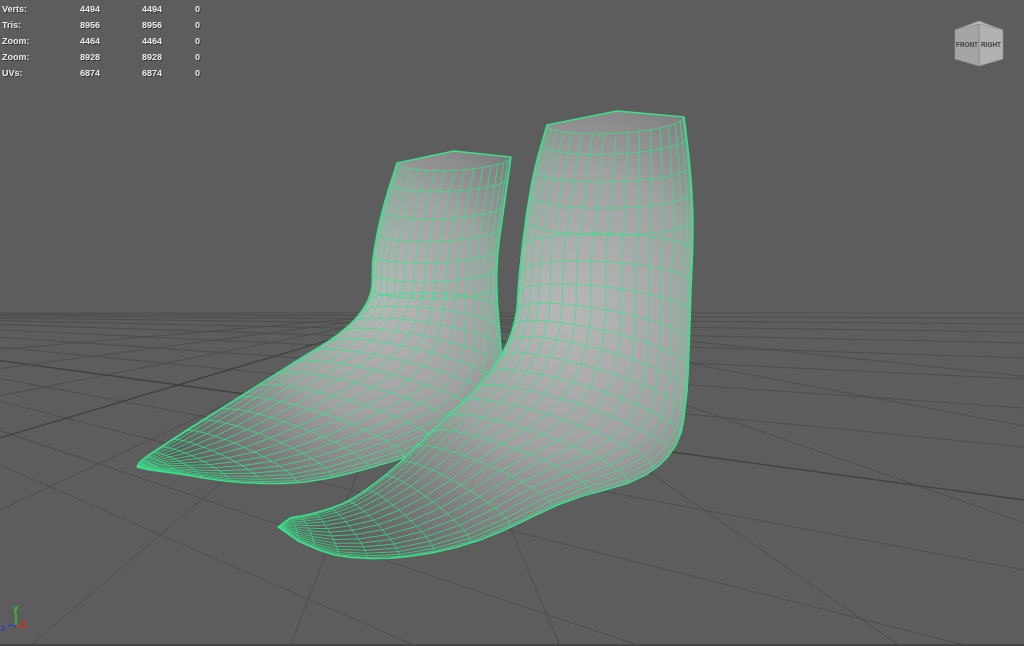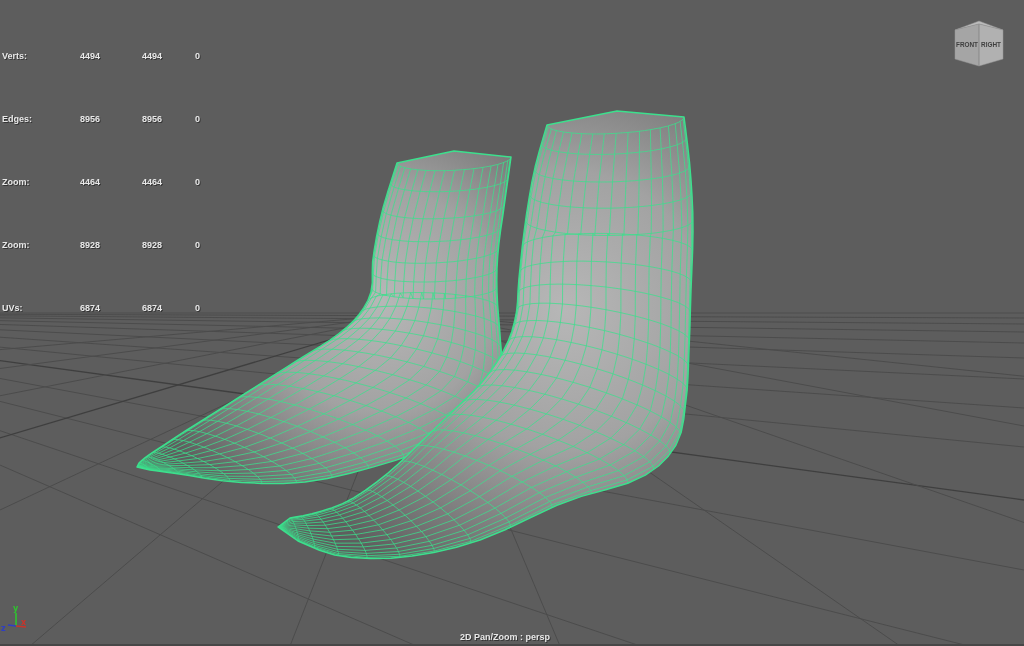--- a/index.html
+++ b/index.html
@@ -4,21 +4,21 @@
 <style>
   html,body{margin:0;padding:0;background:#2a2a2a;}
   .viewport{
     position:relative;width:1024px;height:646px;overflow:hidden;
     background:#5d5d5d;font-family:"Liberation Sans", sans-serif;
   }
   #scene{position:absolute;left:0;top:0;}
   
   .hud{position:absolute;left:2px;top:2px;width:210px;z-index:5;}
   .hud-row{display:flex;height:16px;line-height:14px;font-size:9px;font-weight:bold;
-    color:#e8e8e8;text-shadow:1px 1px 0 rgba(25,25,25,.6);margin-top:47px;}
+    color:#e8e8e8;text-shadow:1px 1px 0 rgba(25,25,25,.6);}
   .hud-label{width:52px;text-align:left;}
   .hud-c1{width:46px;text-align:right;}
   .hud-c2{width:62px;text-align:right;}
   .hud-c3{width:38px;text-align:right;}
   
   .viewcube-wrap{position:absolute;left:952px;top:15px;width:56px;height:54px;z-index:5;cursor:pointer;}
   .viewcube-wrap text{font-family:"Liberation Sans",sans-serif;font-size:6.4px;font-weight:bold;fill:#3e3e3e;}
   
   .axis-gizmo{position:absolute;left:0;top:600px;width:44px;height:46px;z-index:5;}
   .axis-gizmo text{font-family:"DejaVu Sans",sans-serif;font-size:8px;font-weight:bold;}
@@ -176,21 +176,21 @@
     </svg>
 
   <div class="hud">
     <div class="hud-row">
       <span class="hud-label">Verts:</span>
       <span class="hud-c1">4494</span>
       <span class="hud-c2">4494</span>
       <span class="hud-c3">0</span>
     </div>
     <div class="hud-row">
-      <span class="hud-label">Edges:</span>
+      <span class="hud-label">Tris:</span>
       <span class="hud-c1">8956</span>
       <span class="hud-c2">8956</span>
       <span class="hud-c3">0</span>
     </div>
     <div class="hud-row">
       <span class="hud-label">Zoom:</span>
       <span class="hud-c1">4464</span>
       <span class="hud-c2">4464</span>
       <span class="hud-c3">0</span>
     </div>
@@ -223,17 +223,14 @@
     <svg width="44" height="46" viewBox="0 0 44 46">
       <line x1="16" y1="26" x2="16" y2="13" stroke="#2fc42f" stroke-width="1.6"></line>
       <line x1="16" y1="26" x2="26" y2="27" stroke="#c9342a" stroke-width="1.6"></line>
       <line x1="16" y1="26" x2="8" y2="25" stroke="#2f3ec4" stroke-width="1.6"></line>
       <text x="13" y="11" fill="#2fc42f">y</text>
       <text x="21" y="25" fill="#c9342a">x</text>
       <text x="1" y="31" fill="#2f3ec4">z</text>
     </svg>
   </div>
 
-  <div class="statusbar">
-    <span>2D Pan/Zoom : persp</span>
-  </div>
   <div class="bottom-edge"></div>
 </div>
 
 </body></html>

